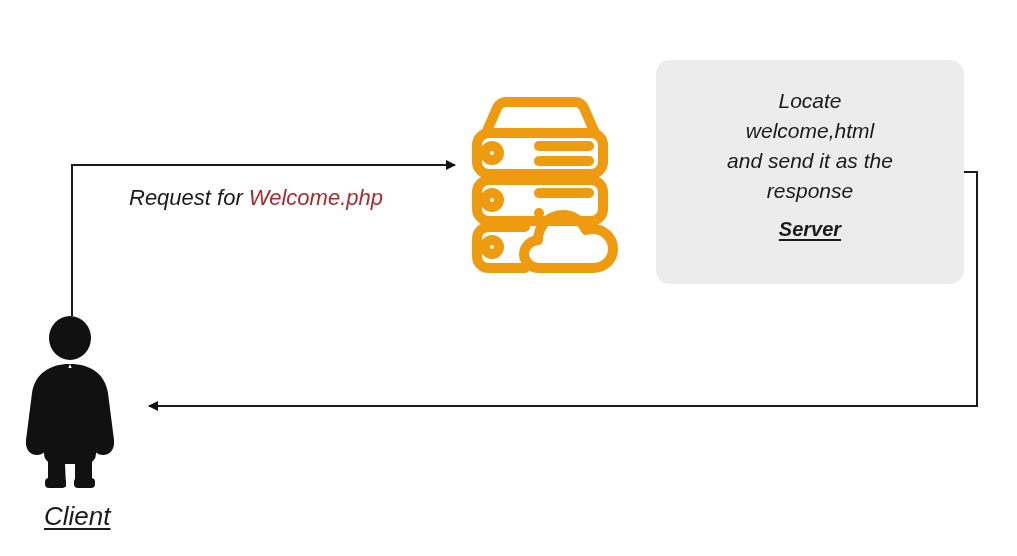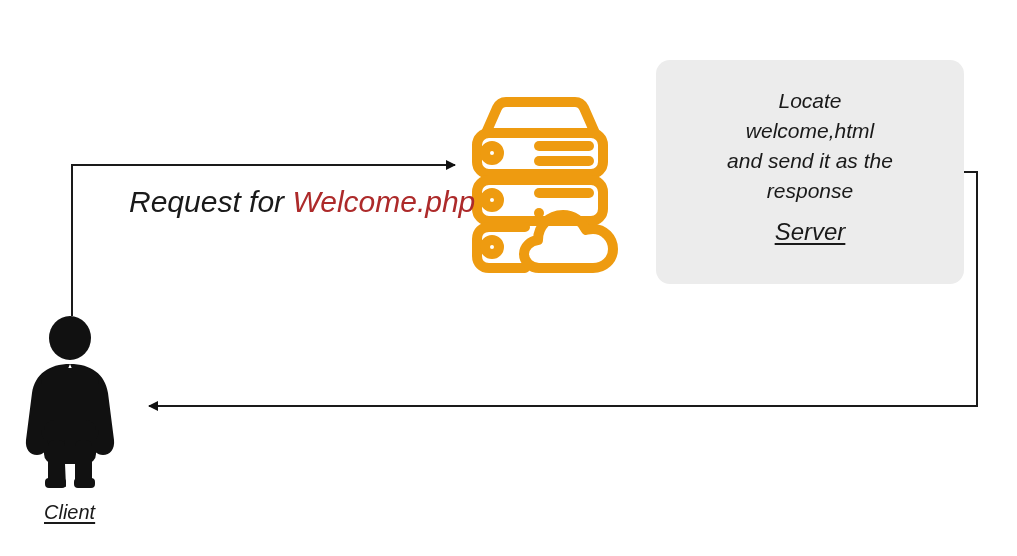--- a/index.html
+++ b/index.html
@@ -45,44 +45,45 @@
     font-style: italic;
     font-size: 21px;
     line-height: 30px;
     color: #1a1a1a;
     text-align: center;
     width: 230px;
     white-space: pre-line;
   }
   #server-box-label {
     font-style: italic;
-    font-size: 24px;
+    font-size: 20px;
     color: #1a1a1a;
     text-decoration: underline;
     text-underline-offset: 3px;
     margin-top: 12px;
+    font-weight: bold;
   }
   
   .edge-label {
     position: absolute;
     font-style: italic;
-    font-size: 30px;
+    font-size: 22px;
     color: #1a1a1a;
     white-space: nowrap;
   }
   #request-label { left: 129px; top: 185px; }
   #response-label { left: 386px; top: 427px; }
   .file-name { color: #ad2a2a; }
   
   #client-label {
     position: absolute;
     left: 44px;
     top: 501px;
     font-style: italic;
-    font-size: 20px;
+    font-size: 26px;
     color: #1a1a1a;
     text-decoration: underline;
     text-underline-offset: 3px;
     white-space: nowrap;
   }
 </style>
 </head>
 <body>
 
 <div id="canvas">

